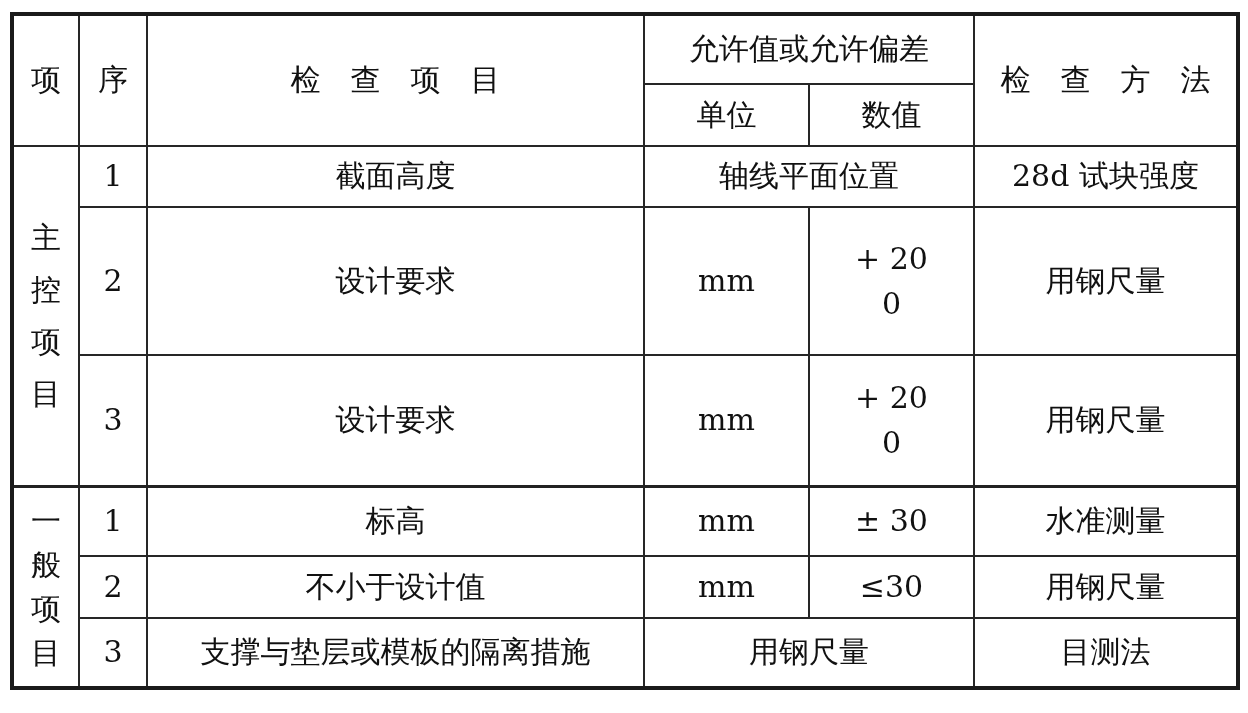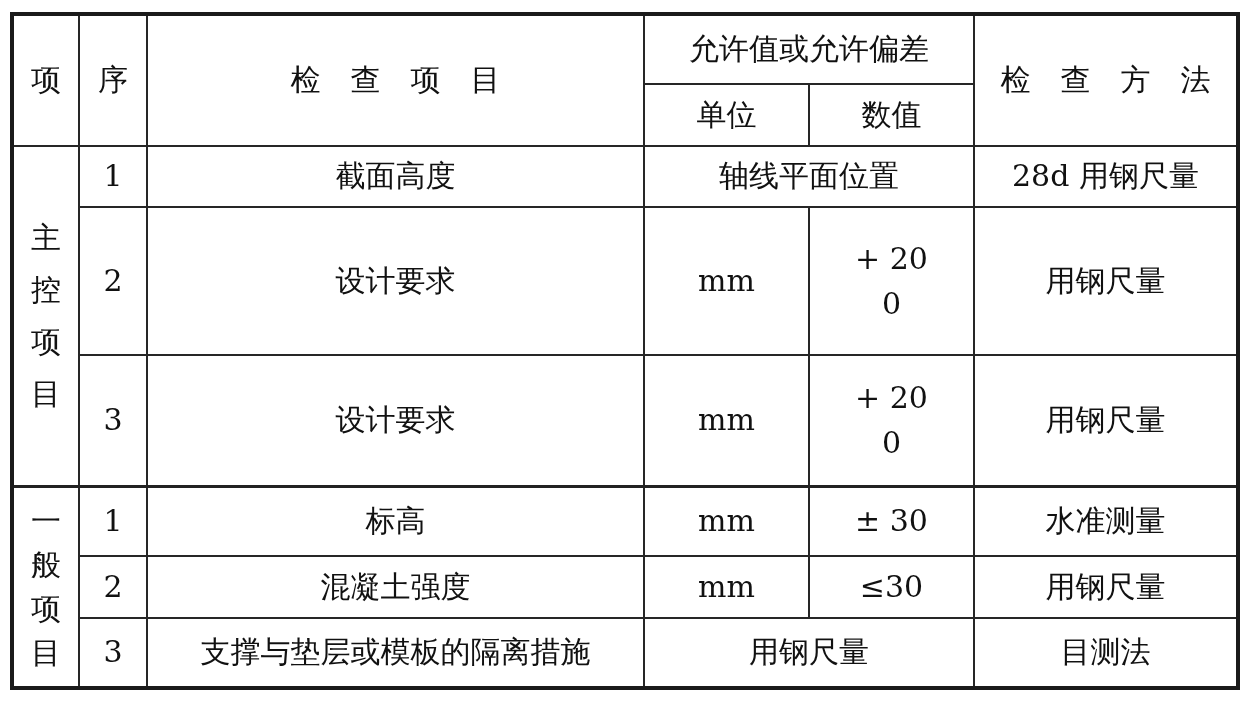--- a/index.html
+++ b/index.html
@@ -82,21 +82,21 @@
         <div class="stack s1">
           <div>主</div>
           <div>控</div>
           <div>项</div>
           <div>目</div>
         </div>
       </td>
       <td>1</td>
       <td>截面高度</td>
       <td colspan="2">轴线平面位置</td>
-      <td>28d 用钢尺量</td>
+      <td>28d 试块强度</td>
     </tr>
 
     <tr style="height:148px">
       <td>2</td>
       <td>设计要求</td>
       <td>mm</td>
       <td class="twoline">
         <div>+ 20</div>
         <div>0</div>
       </td>
@@ -125,21 +125,21 @@
       </td>
       <td>1</td>
       <td>标高</td>
       <td>mm</td>
       <td>± 30</td>
       <td>水准测量</td>
     </tr>
 
     <tr style="height:62px">
       <td>2</td>
-      <td>混凝土强度</td>
+      <td>不小于设计值</td>
       <td>mm</td>
       <td>≤30</td>
       <td>用钢尺量</td>
     </tr>
 
     <tr style="height:70px">
       <td>3</td>
       <td>支撑与垫层或模板的隔离措施</td>
       <td colspan="2">用钢尺量</td>
       <td>目测法</td>

